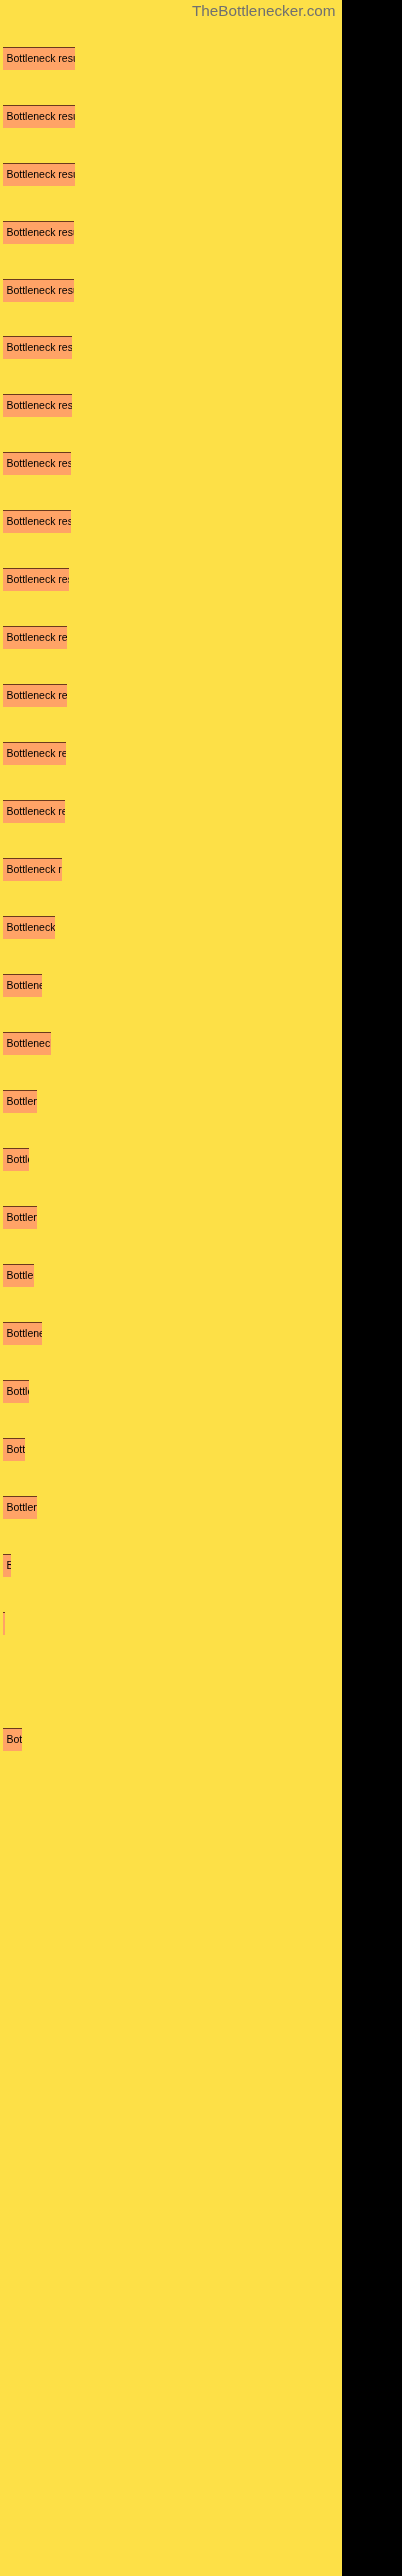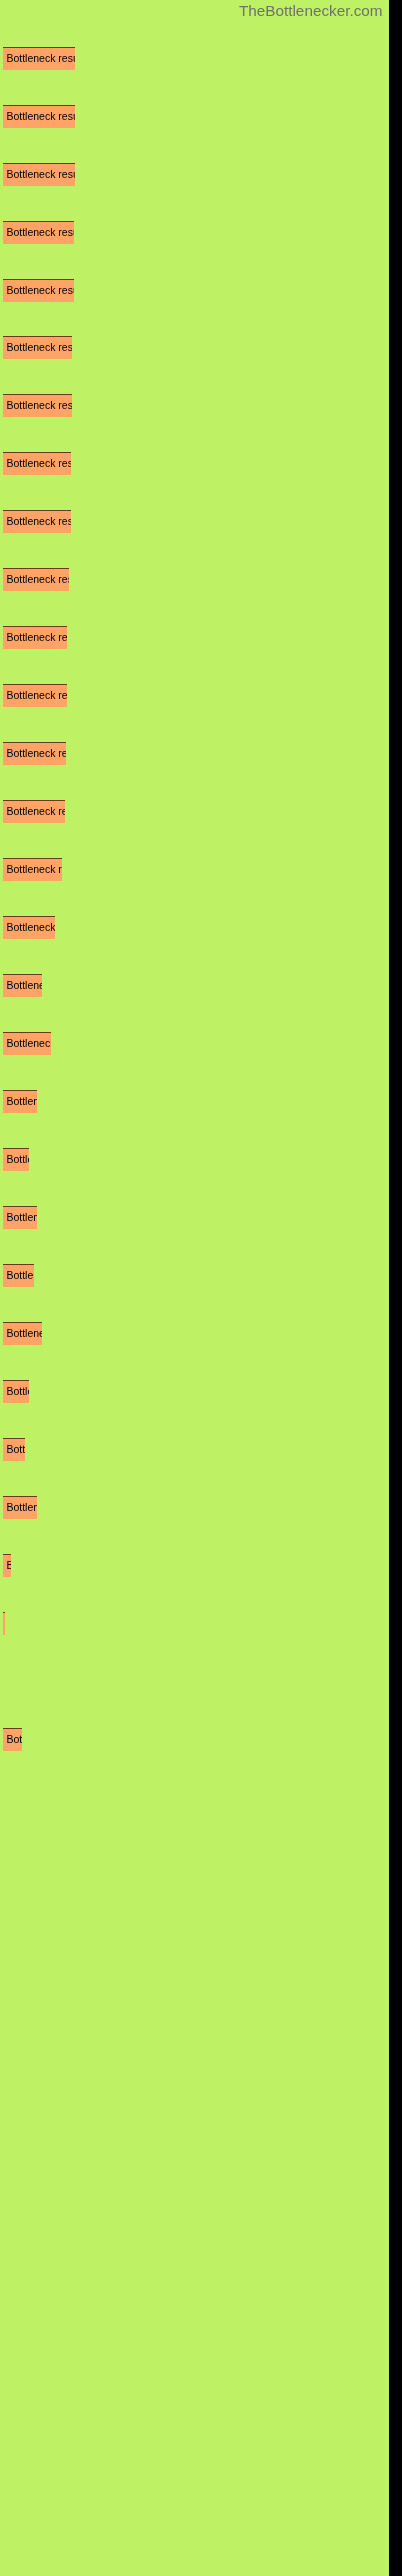--- a/index.html
+++ b/index.html
@@ -2,23 +2,23 @@
 <html style="font-size:13px"><head>
 <meta charset="utf-8">
 <style>
   html, body {
     margin: 0;
     padding: 0;
     background: #000000;
   }
   #page {
     position: relative;
-    width: 389px;
+    width: 342px;
     height: 2576px;
-    background: #bef264;
+    background: #fde047;
     overflow: hidden;
     font-family: "Liberation Sans", sans-serif;
   }
   #site-title {
     position: absolute;
     right: 6.4px;
     top: 1.6px;
     font-size: 15.3px;
     color: #707070;
     font-family: "Liberation Sans", sans-serif;

